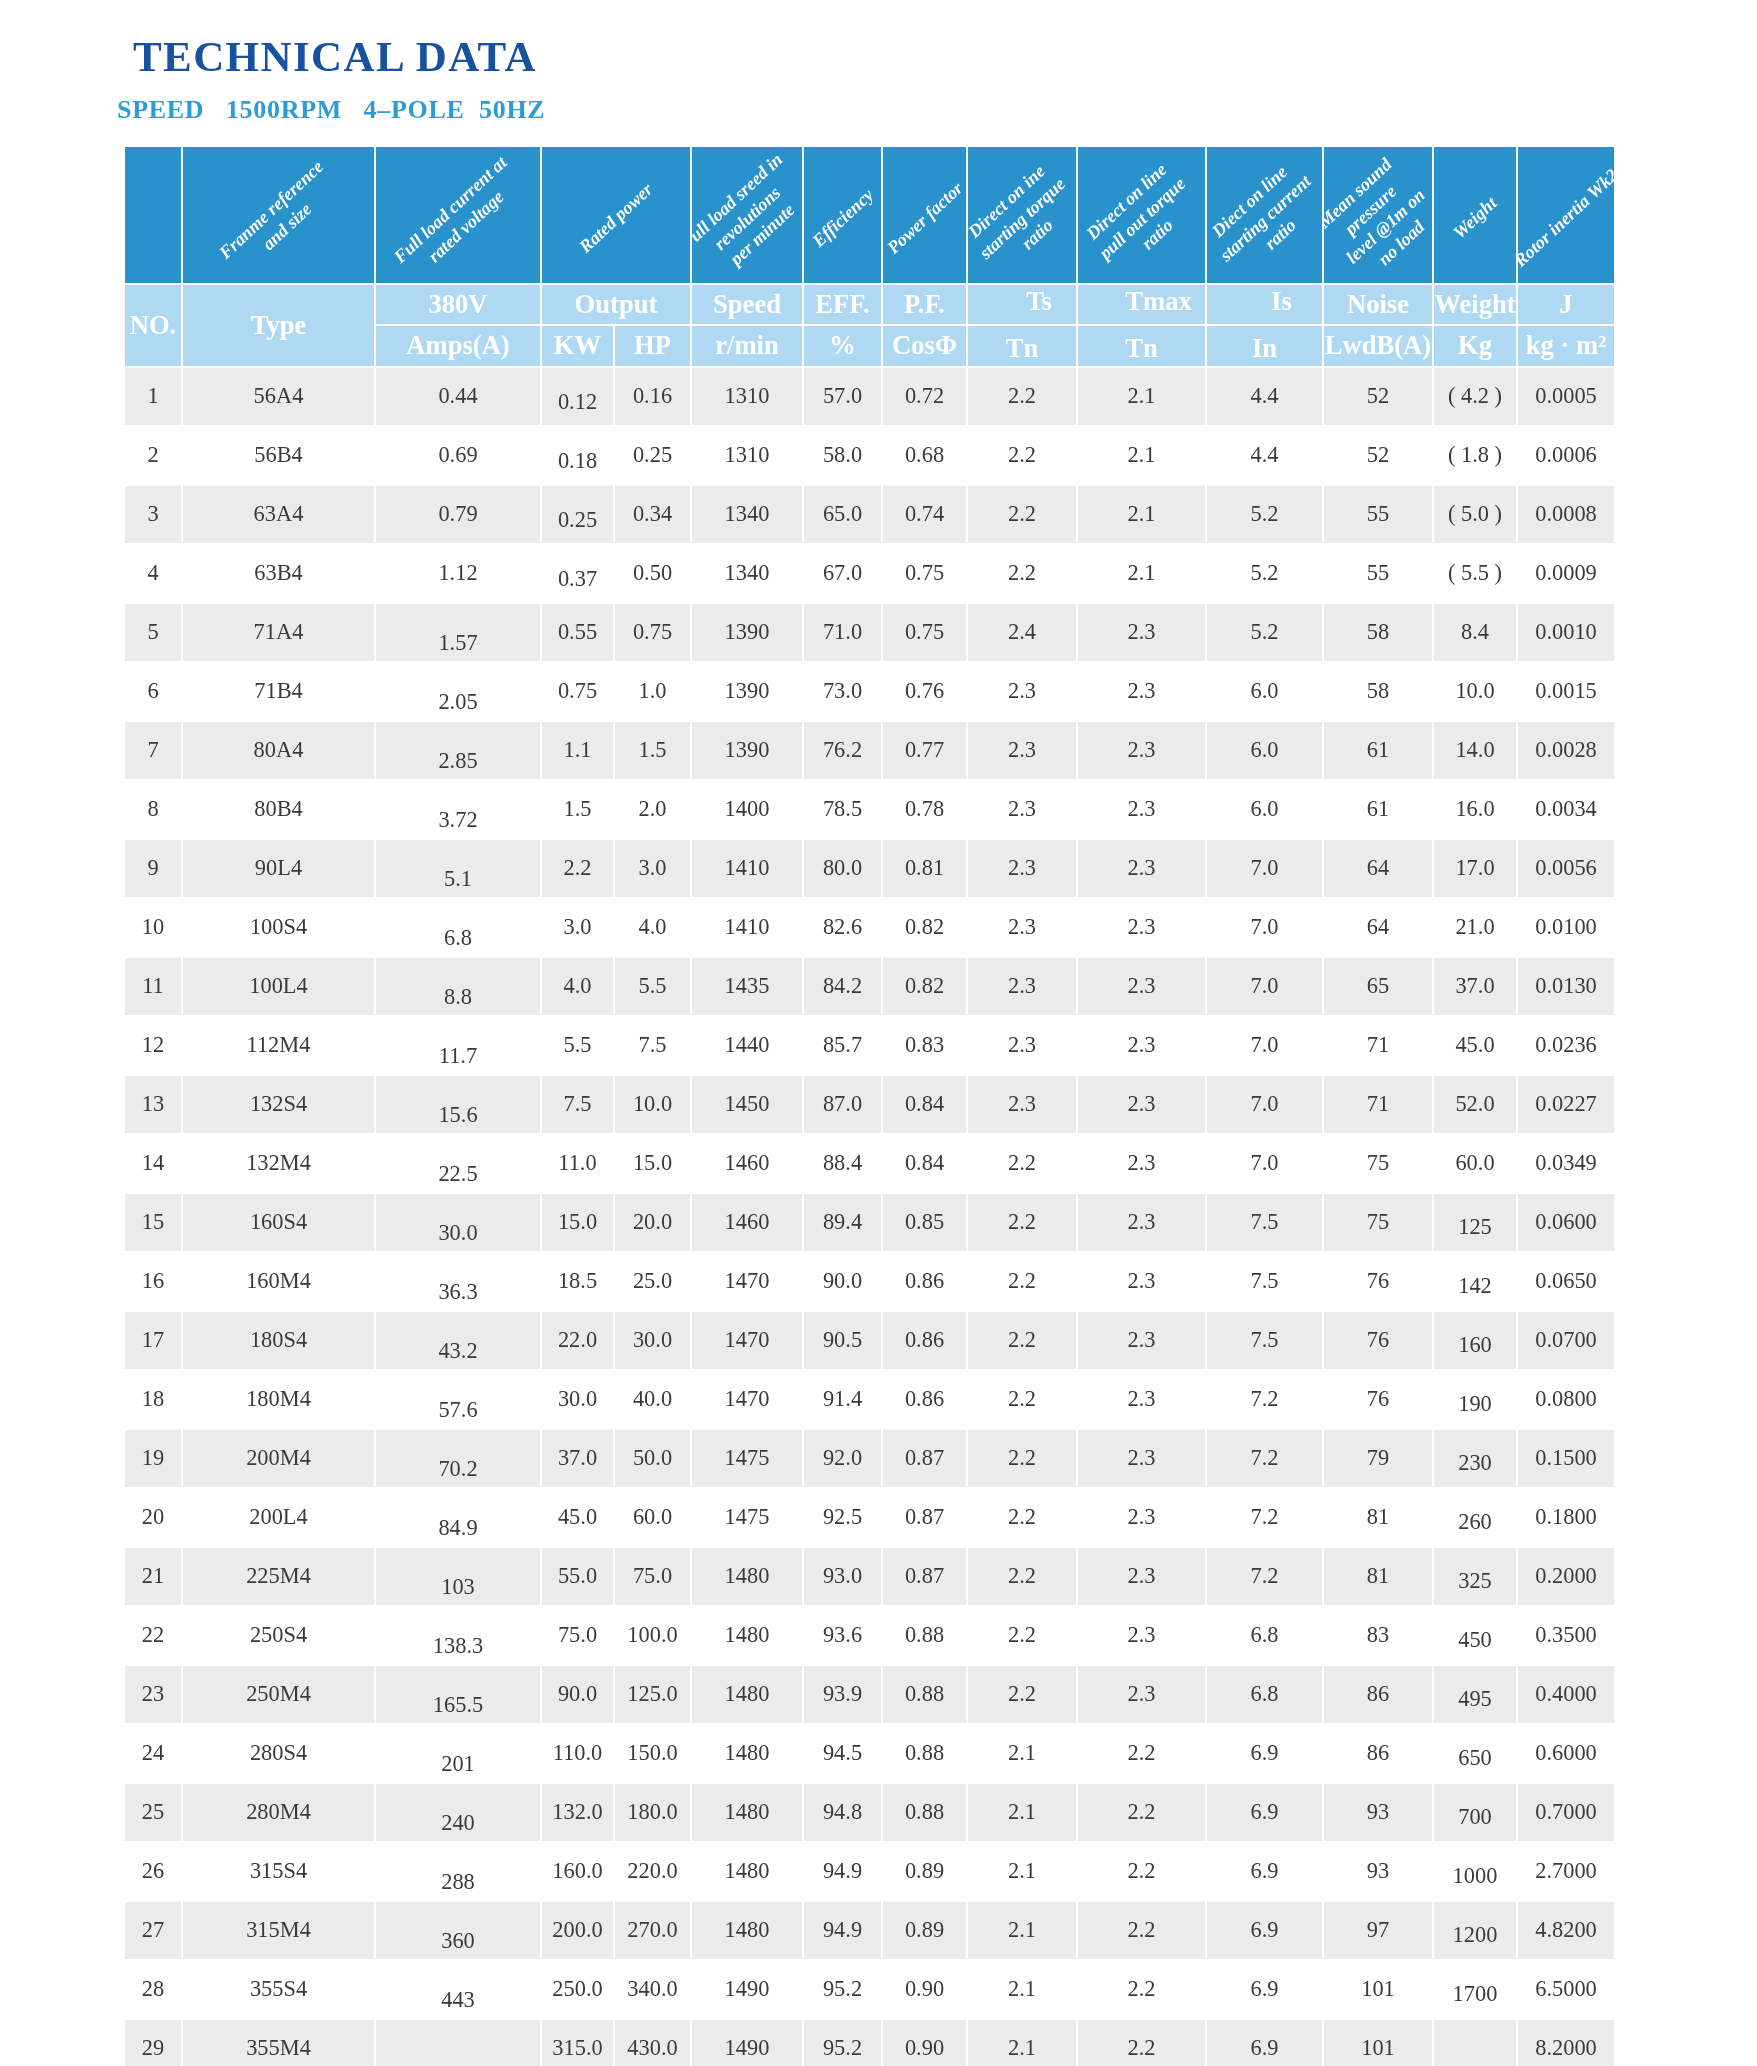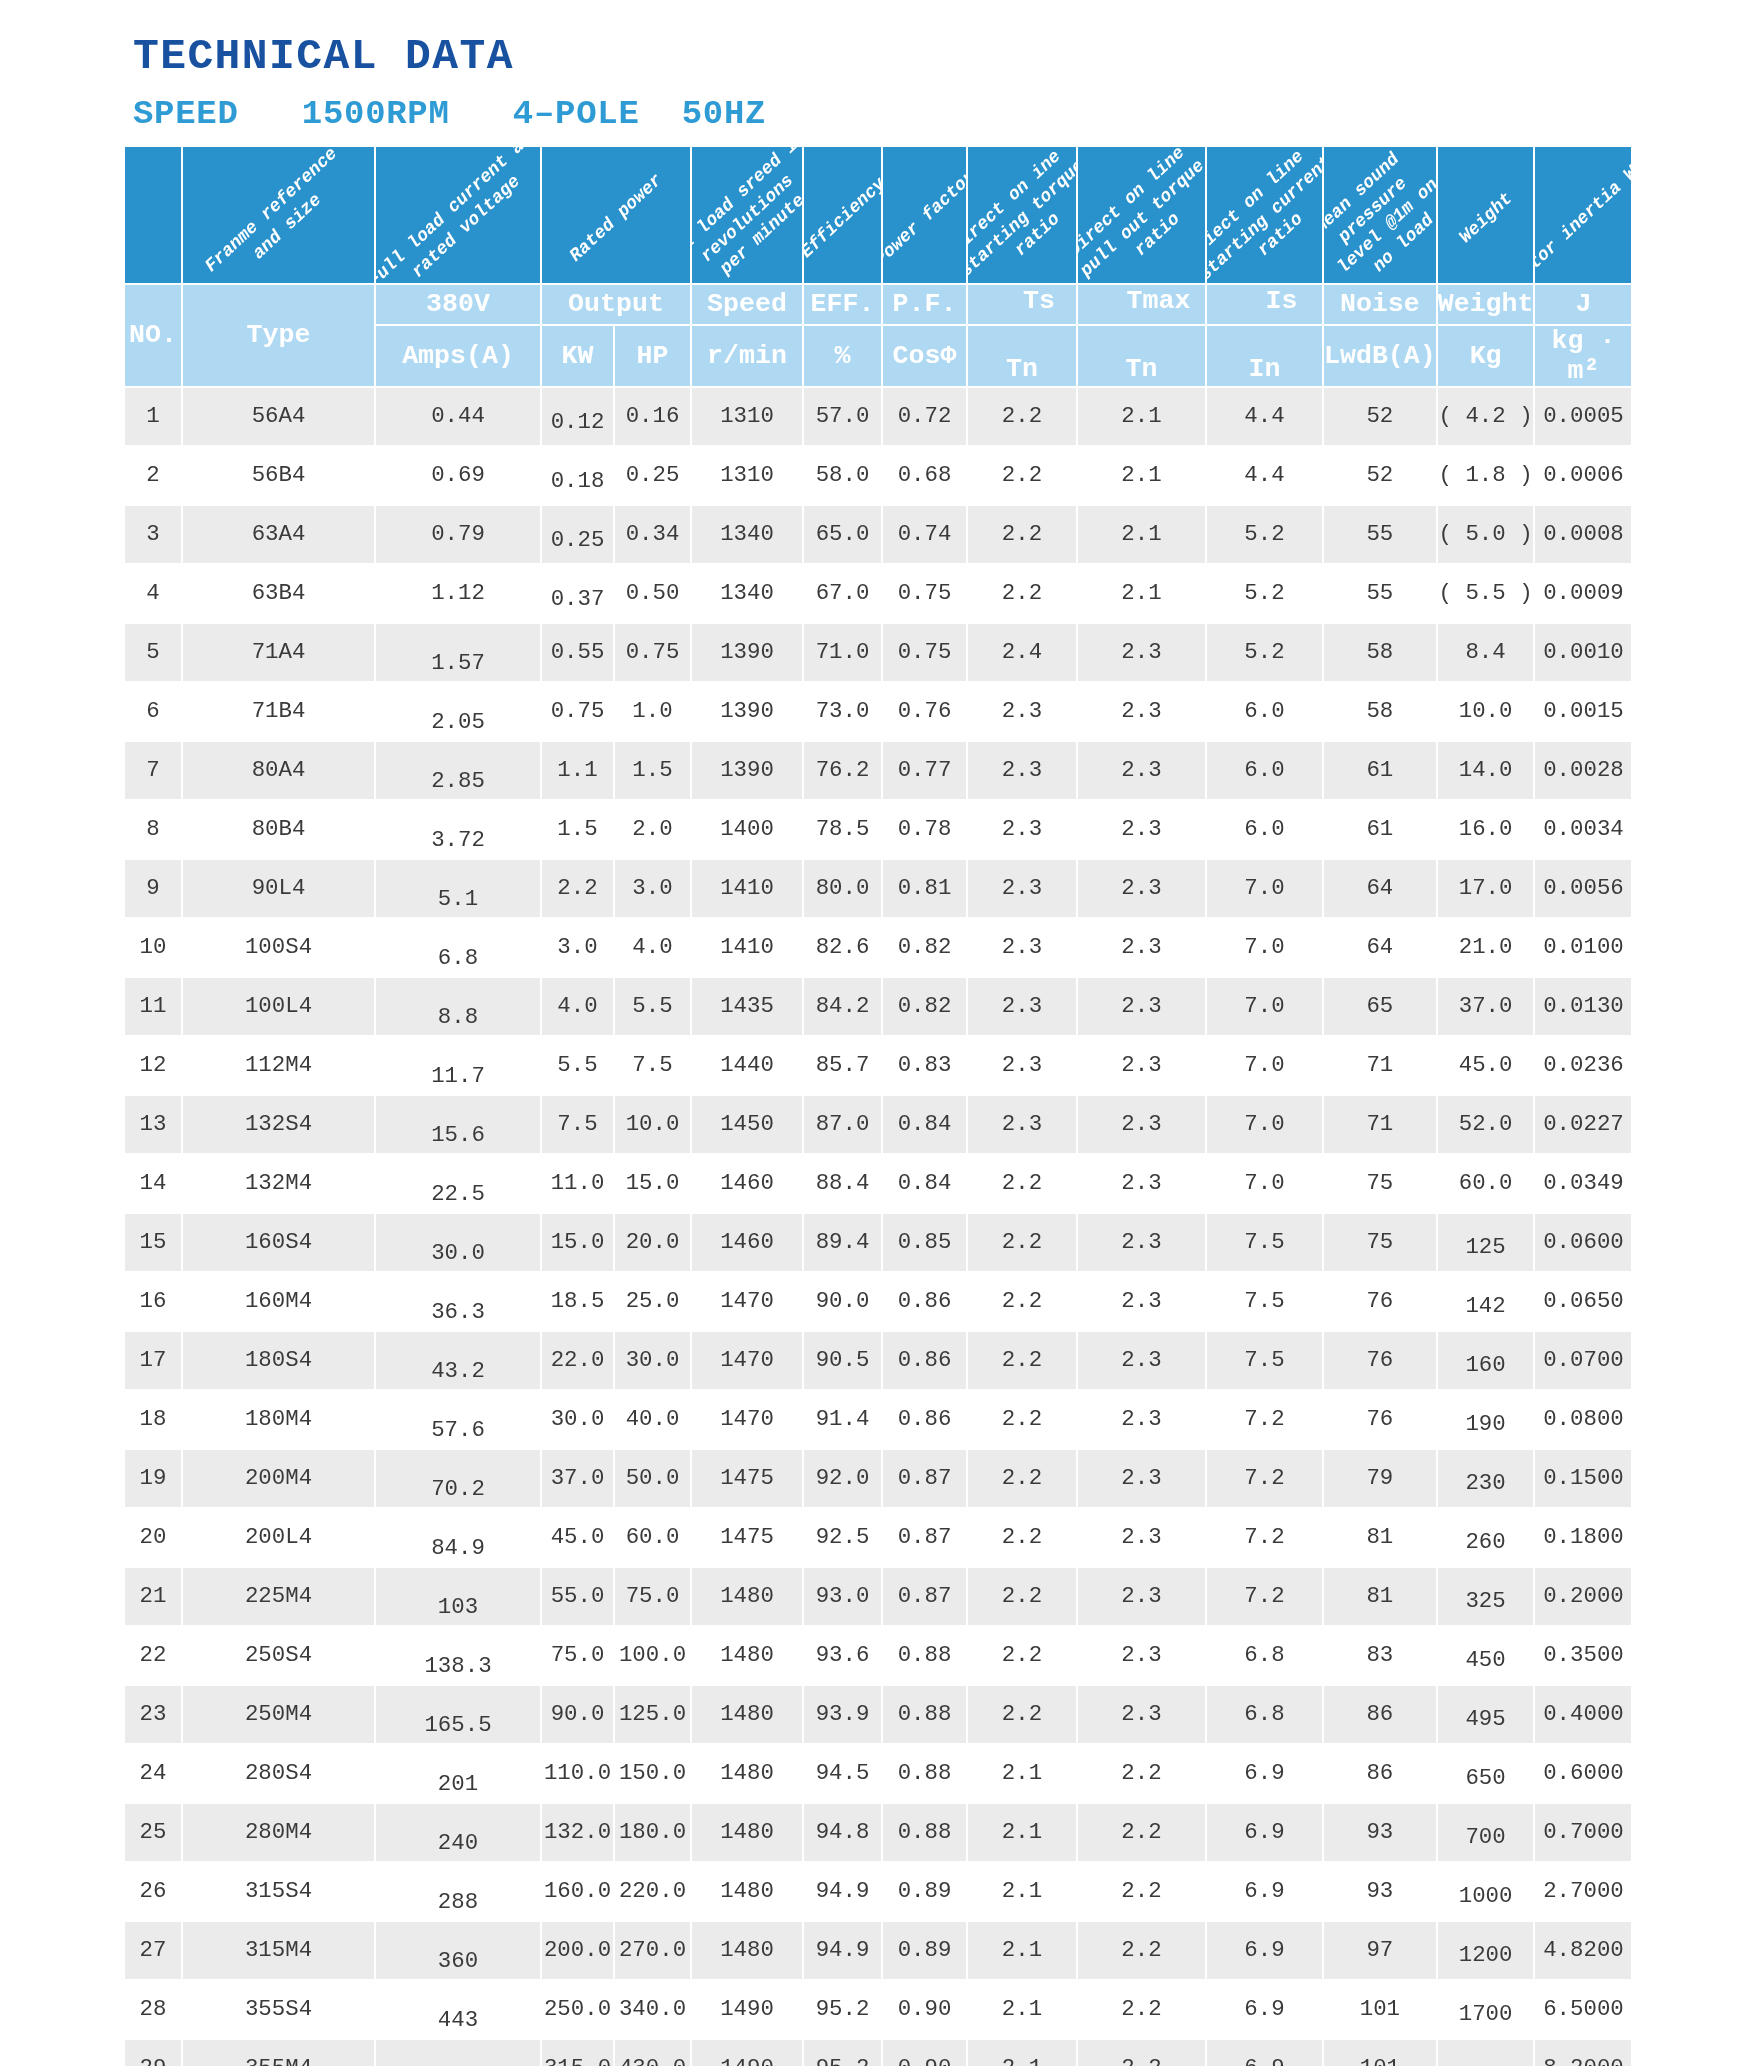--- a/index.html
+++ b/index.html
@@ -1,26 +1,26 @@
 <!DOCTYPE html>
 <html style="font-size:11.2px"><head>
 <meta charset="utf-8">
 <style>
   html,body{margin:0;padding:0;background:#ffffff;}
   .page{
     position:relative;width:1757px;height:2066px;background:#ffffff;
-    font-family:Liberation Mono, monospace;overflow:hidden;
+    font-family:Liberation Serif, serif;overflow:hidden;
   }
   .title{
     position:absolute;left:133px;top:32px;
     font-size:43px;font-weight:bold;letter-spacing:1.4px;color:#17519f;
   }
   .subtitle{
-    position:absolute;left:133px;top:95px;
-    font-size:34px;font-weight:bold;color:#2f9bd5;white-space:pre;letter-spacing:0.7px;
+    position:absolute;left:117px;top:95px;
+    font-size:26px;font-weight:bold;color:#2f9bd5;white-space:pre;letter-spacing:0.7px;
   }
   table.data{
     position:absolute;left:123px;top:145px;
     border-collapse:collapse;table-layout:fixed;
   }
   th,td{border:2.8px solid #ffffff;padding:0;margin:0;}
   thead th{color:#ffffff;font-weight:bold;}
   th.dark{
     background:#2991cb;height:136px;position:relative;overflow:hidden;
   }

